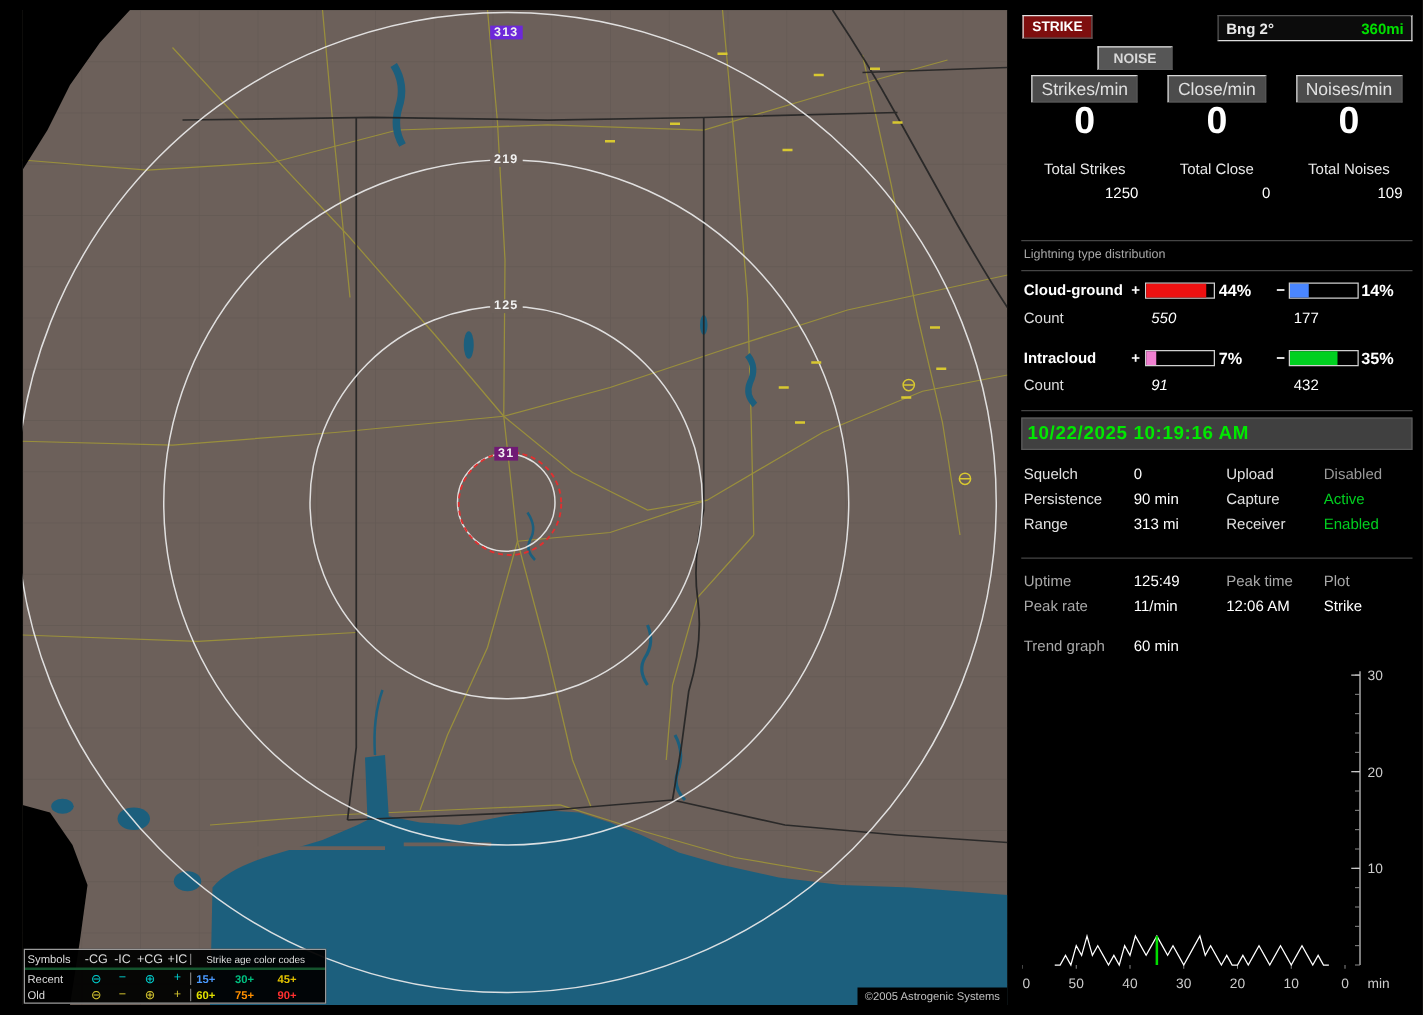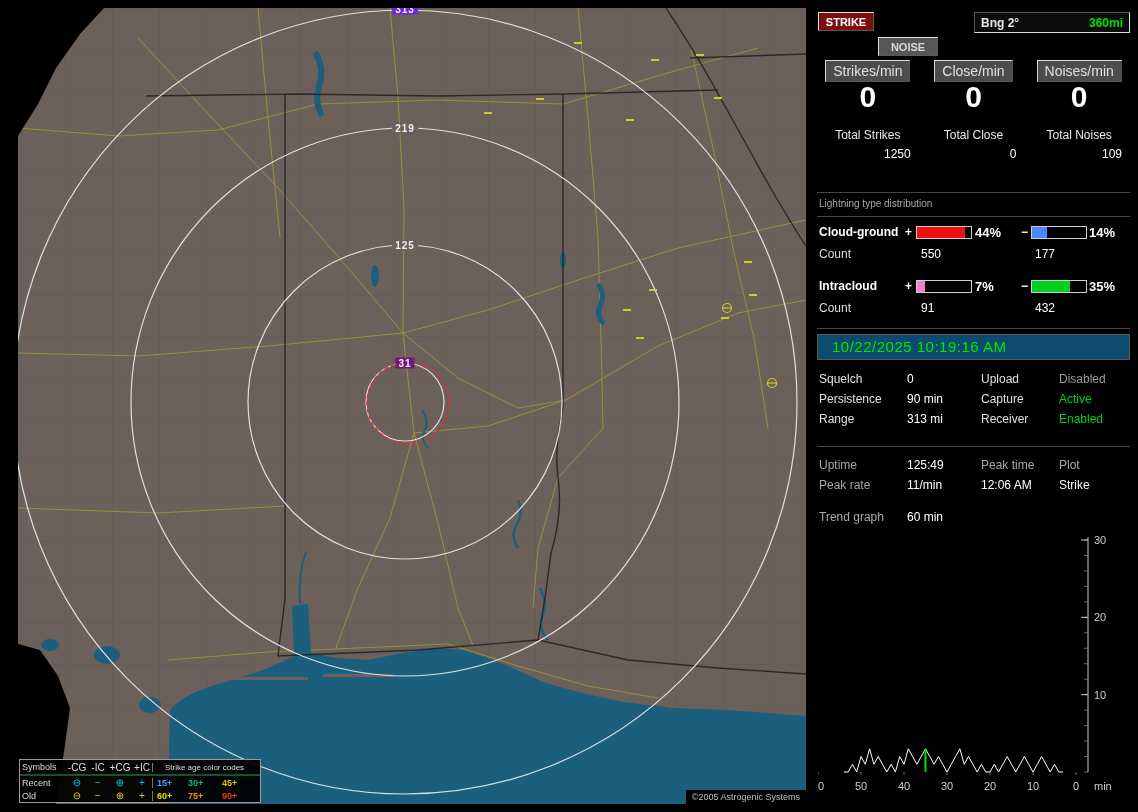--- a/index.html
+++ b/index.html
@@ -45,26 +45,26 @@
   .tot-val{text-align:right;padding-right:10px;font-size:12px;color:#fff;margin-top:5px;}
   
   #dist-title{position:absolute;left:4px;top:198px;font-size:10px;color:#a8a8a8;}
   .dist-row{position:absolute;left:0;right:0;height:16px;font-size:12px;}
   .dist-name{position:absolute;left:4px;font-weight:bold;color:#fff;}
   .dist-sign{position:absolute;color:#fff;font-weight:bold;}
   .bar{position:absolute;width:54px;height:11px;top:1px;border:1px solid #cfcfcf;background:#000;}
   .bar-fill{height:100%;}
   .dist-pct{position:absolute;font-size:13px;font-weight:bold;color:#fff;}
   .cnt-lbl{position:absolute;left:4px;color:#dcdcdc;}
-  .cnt-pos{position:absolute;left:106px;color:#fff;}
+  .cnt-pos{position:absolute;left:106px;color:#fff;font-style:italic;}
   .cnt-neg{position:absolute;left:220px;color:#fff;}
   
   #datebox{position:absolute;left:2px;right:8px;top:334px;height:24px;line-height:24px;
-           border:1px solid #5a5a5a;background:#0c4a6e;padding-left:14px;
-           color:#00e800;font-size:15px;font-weight:normal;letter-spacing:.5px;}
+           border:1px solid #5a5a5a;background:#404040;padding-left:4px;
+           color:#00e800;font-size:15px;font-weight:bold;letter-spacing:.5px;}
   
   .grid4{position:absolute;left:4px;right:6px;display:grid;
          grid-template-columns:88px 74px 78px auto;row-gap:6px;font-size:12px;}
   .lbl{color:#e0e0e0;} .val{color:#fff;}
   .lbl-dim{color:#a8a8a8;}
   
   #trend-chart{position:absolute;left:3px;top:534px;width:310px;height:266px;}
   #trend-svg text{font-family:"Liberation Sans", sans-serif;}
 </style>
 </head>
@@ -150,21 +150,21 @@
         <line x1="608" y1="112" x2="616" y2="112" stroke="#d8c830" stroke-width="2"></line>
         <line x1="678" y1="47" x2="686" y2="47" stroke="#d8c830" stroke-width="2"></line>
         <line x1="633" y1="52" x2="641" y2="52" stroke="#d8c830" stroke-width="2"></line>
         <line x1="696" y1="90" x2="704" y2="90" stroke="#d8c830" stroke-width="2"></line>
         <circle cx="709" cy="300" r="4.5" fill="none" stroke="#d8c830" stroke-width="1.2"></circle>
         <line x1="705" y1="300" x2="713" y2="300" stroke="#d8c830" stroke-width="1.2"></line>
         <circle cx="754" cy="375" r="4.5" fill="none" stroke="#d8c830" stroke-width="1.2"></circle>
         <line x1="750" y1="375" x2="758" y2="375" stroke="#d8c830" stroke-width="1.2"></line>
       </svg>
     <div id="ring-labels">
-        <div class="ring-label" style="left: 387px; top: 1px; background: #6d28d9;">313</div>
+        <div class="ring-label" style="left: 387px; top: 18px; background: #6d28d9;">313</div>
         <div class="ring-label" style="left: 387px; top: 120px; background: rgb(108, 96, 90);">219</div>
         <div class="ring-label" style="left: 387px; top: 237px; background: rgb(108, 96, 90);">125</div>
         <div class="ring-label" style="left: 387px; top: 355px; background: #701a75;">31</div>
       </div>
 
     <div id="legend">
       <div class="lg-row lg-head">
         <span>Symbols</span>
         <span class="lg-sym">-CG</span>
         <span class="lg-sym">-IC</span>

